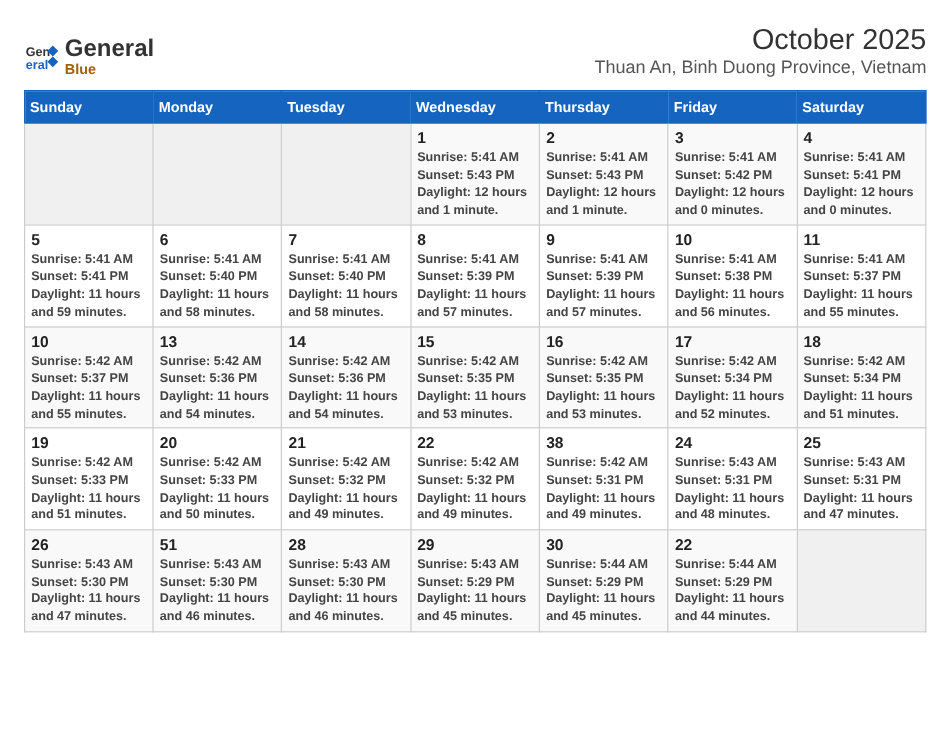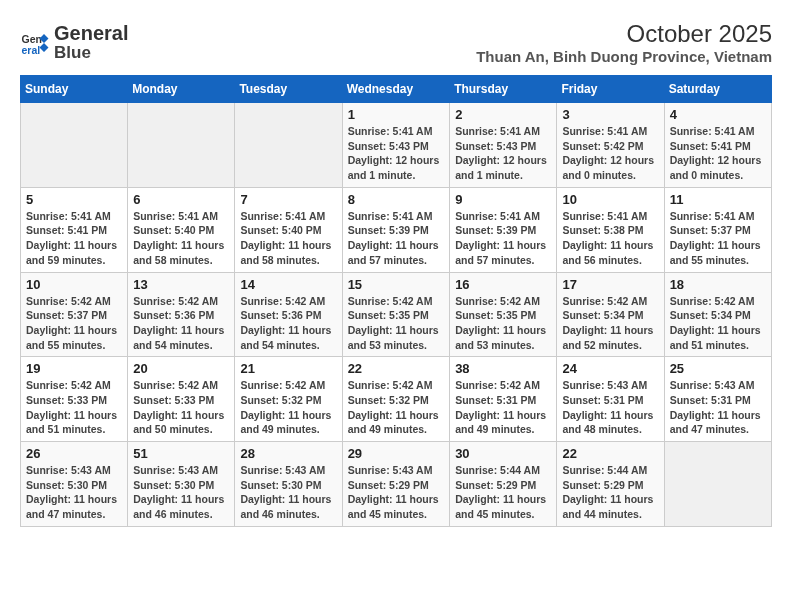--- a/index.html
+++ b/index.html
@@ -5,21 +5,21 @@
     * { box-sizing: border-box; margin: 0; padding: 0; }
     body {
       font-family: Arial, sans-serif;
       background: #fff;
       width: 792px;
       min-height: 612px;
       padding: 20px;
     }
     .header-section {
       display: flex;
-      align-items: center;
+      align-items: flex-end;
       justify-content: space-between;
       margin-bottom: 10px;
     }
     .logo {
       display: flex;
       align-items: center;
       gap: 4px;
     }
     .logo-icon {
       width: 30px;
@@ -29,21 +29,20 @@
       text-align: right;
     }
     .month-title {
       font-size: 24px;
       color: #333;
       font-weight: normal;
     }
     .location-title {
       font-size: 15px;
       color: #555;
-      font-weight: bold;
     }
     .calendar-table {
       width: 100%;
       border-collapse: collapse;
       font-size: 11px;
       padding-left: 38px;
     }
     .calendar-table thead th {
       background-color: #1565C0;
       color: #fff;
@@ -88,21 +87,21 @@
 
 <div class="header-section">
   <div class="logo">
     <svg class="logo-icon" viewBox="0 0 40 40">
       <text x="2" y="20" font-size="14" font-weight="bold" fill="#333">Gen</text>
       <text x="2" y="34" font-size="14" font-weight="bold" fill="#1565C0">eral</text>
       <polygon points="32,8 38,14 32,20 38,26 32,32 26,26 32,20 26,14" fill="#1565C0"></polygon>
     </svg>
     <div>
       <div style="font-size:20px;font-weight:bold;color:#333;line-height:1.1">General</div>
-      <div style="font-size:17px;font-weight:bold;color:#404040;line-height:1.1">Blue</div>
+      <div style="font-size:12px;font-weight:bold;color:#a16207;line-height:1.1">Blue</div>
     </div>
   </div>
   <div class="title-section">
     <div class="month-title">October 2025</div>
     <div class="location-title">Thuan An, Binh Duong Province, Vietnam</div>
   </div>
 </div>
 
 <table class="calendar-table">
   <thead>

